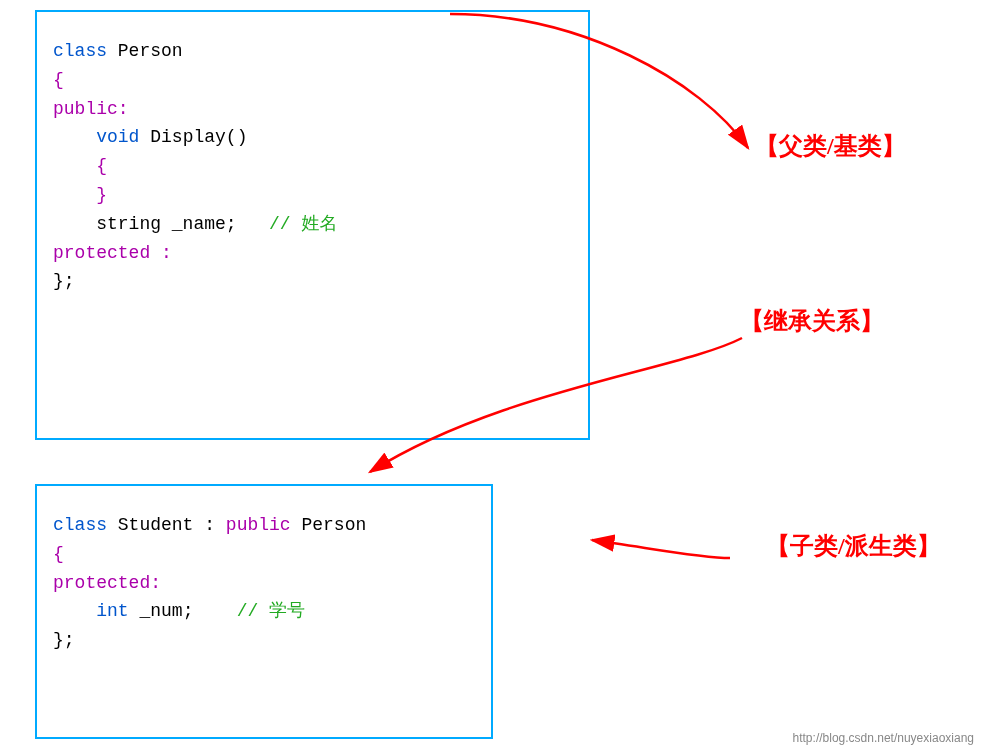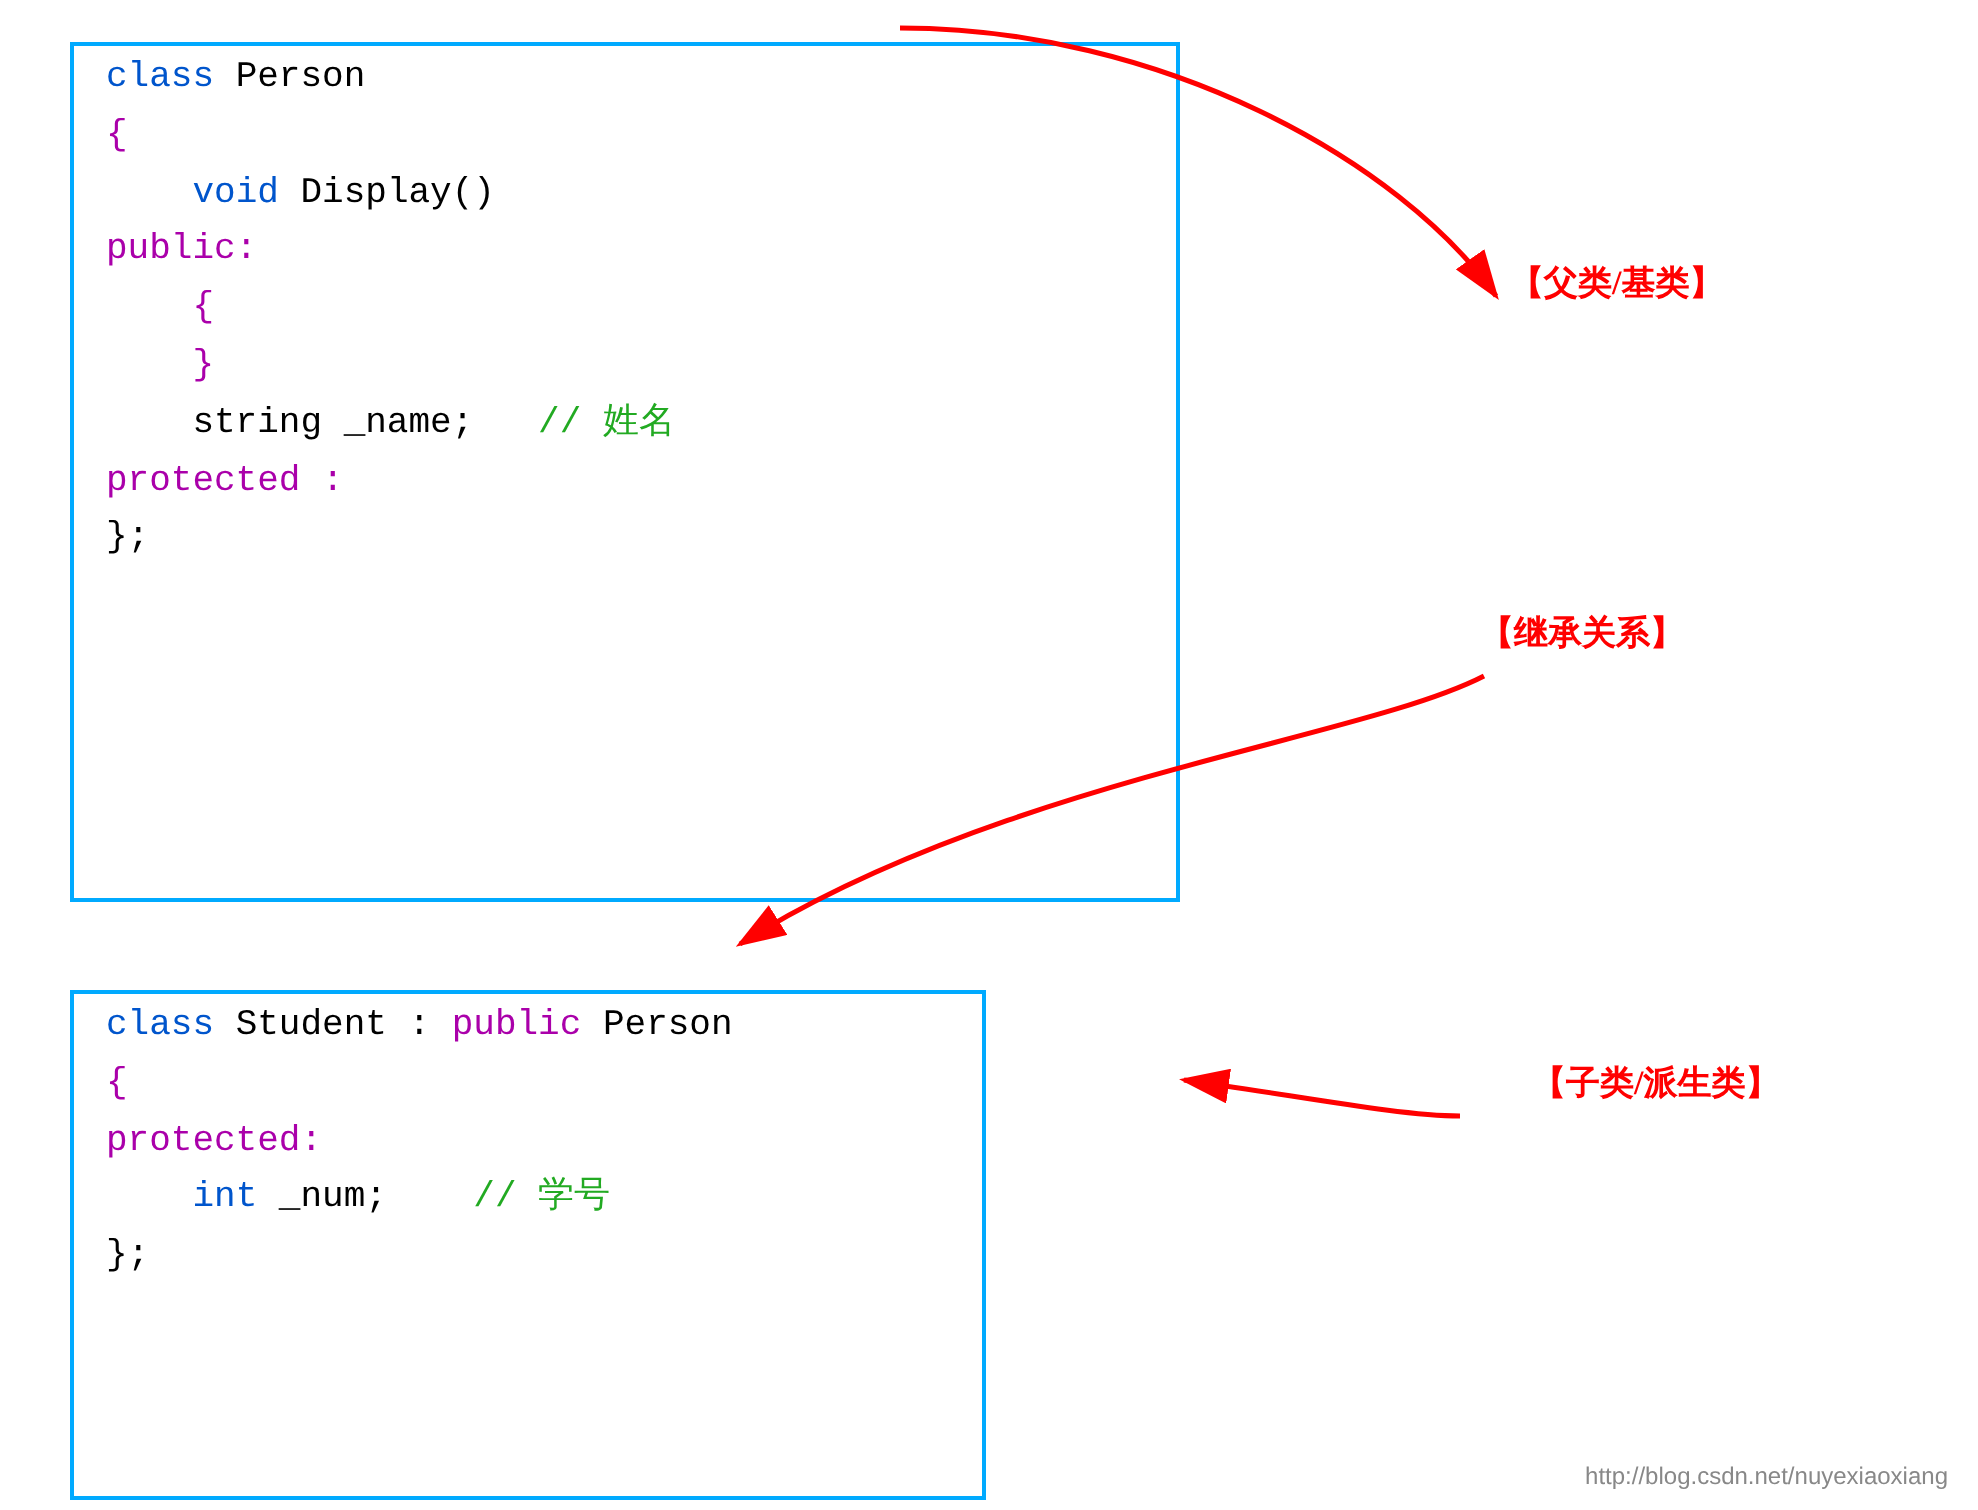--- a/index.html
+++ b/index.html
@@ -10,24 +10,23 @@
       background: #ffffff;
       font-family: 'Courier New', Courier, monospace;
       position: relative;
       overflow: hidden;
     }
 
     .code-box {
       position: absolute;
       border: 2px solid #00aaff;
       background: #ffffff;
-      padding: 2px 16px;
+      padding: 25px 16px;
       font-size: 18px;
       line-height: 1.6;
-      margin-top: 11px;
     }
 
     .box-person {
       left: 35px;
       top: 10px;
       width: 555px;
       height: 430px;
     }
 
     .box-student {
@@ -39,21 +38,21 @@
 
     .kw-blue { color: #0055cc; }
     .kw-purple { color: #aa00aa; }
     .brace { color: #aa00aa; }
     .comment { color: #22aa22; }
 
     .annotation {
       position: absolute;
       color: red;
       font-family: 'SimSun', 'STSong', serif;
-      font-size: 17px;
+      font-size: 24px;
       font-weight: bold;
     }
 
     .ann-parent {
       left: 755px;
       top: 130px;
     }
 
     .ann-inherit {
       left: 740px;
@@ -88,22 +87,22 @@
     .code-line {
       white-space: pre;
     }
   </style>
 </head>
 <body>
 
 <div class="code-box box-person">
   <div class="code-line"><span class="kw-blue">class </span><span>Person</span></div>
   <div class="code-line"><span class="brace">{</span></div>
+  <div class="code-line"><span class="kw-purple">public:</span></div>
   <div class="code-line"><span>    </span><span class="kw-blue">void </span><span>Display()</span></div>
-  <div class="code-line"><span class="kw-purple">public:</span></div>
   <div class="code-line"><span class="brace">    {</span></div>
   <div class="code-line"><span class="brace">    }</span></div>
   <div class="code-line"><span>    string _name;   </span><span class="comment">// 姓名</span></div>
   <div class="code-line"><span class="kw-purple">protected :</span></div>
   <div class="code-line"><span>};</span></div>
 </div>
 
 <div class="code-box box-student">
   <div class="code-line"><span class="kw-blue">class </span><span>Student : </span><span class="kw-purple">public </span><span>Person</span></div>
   <div class="code-line"><span class="brace">{</span></div>

